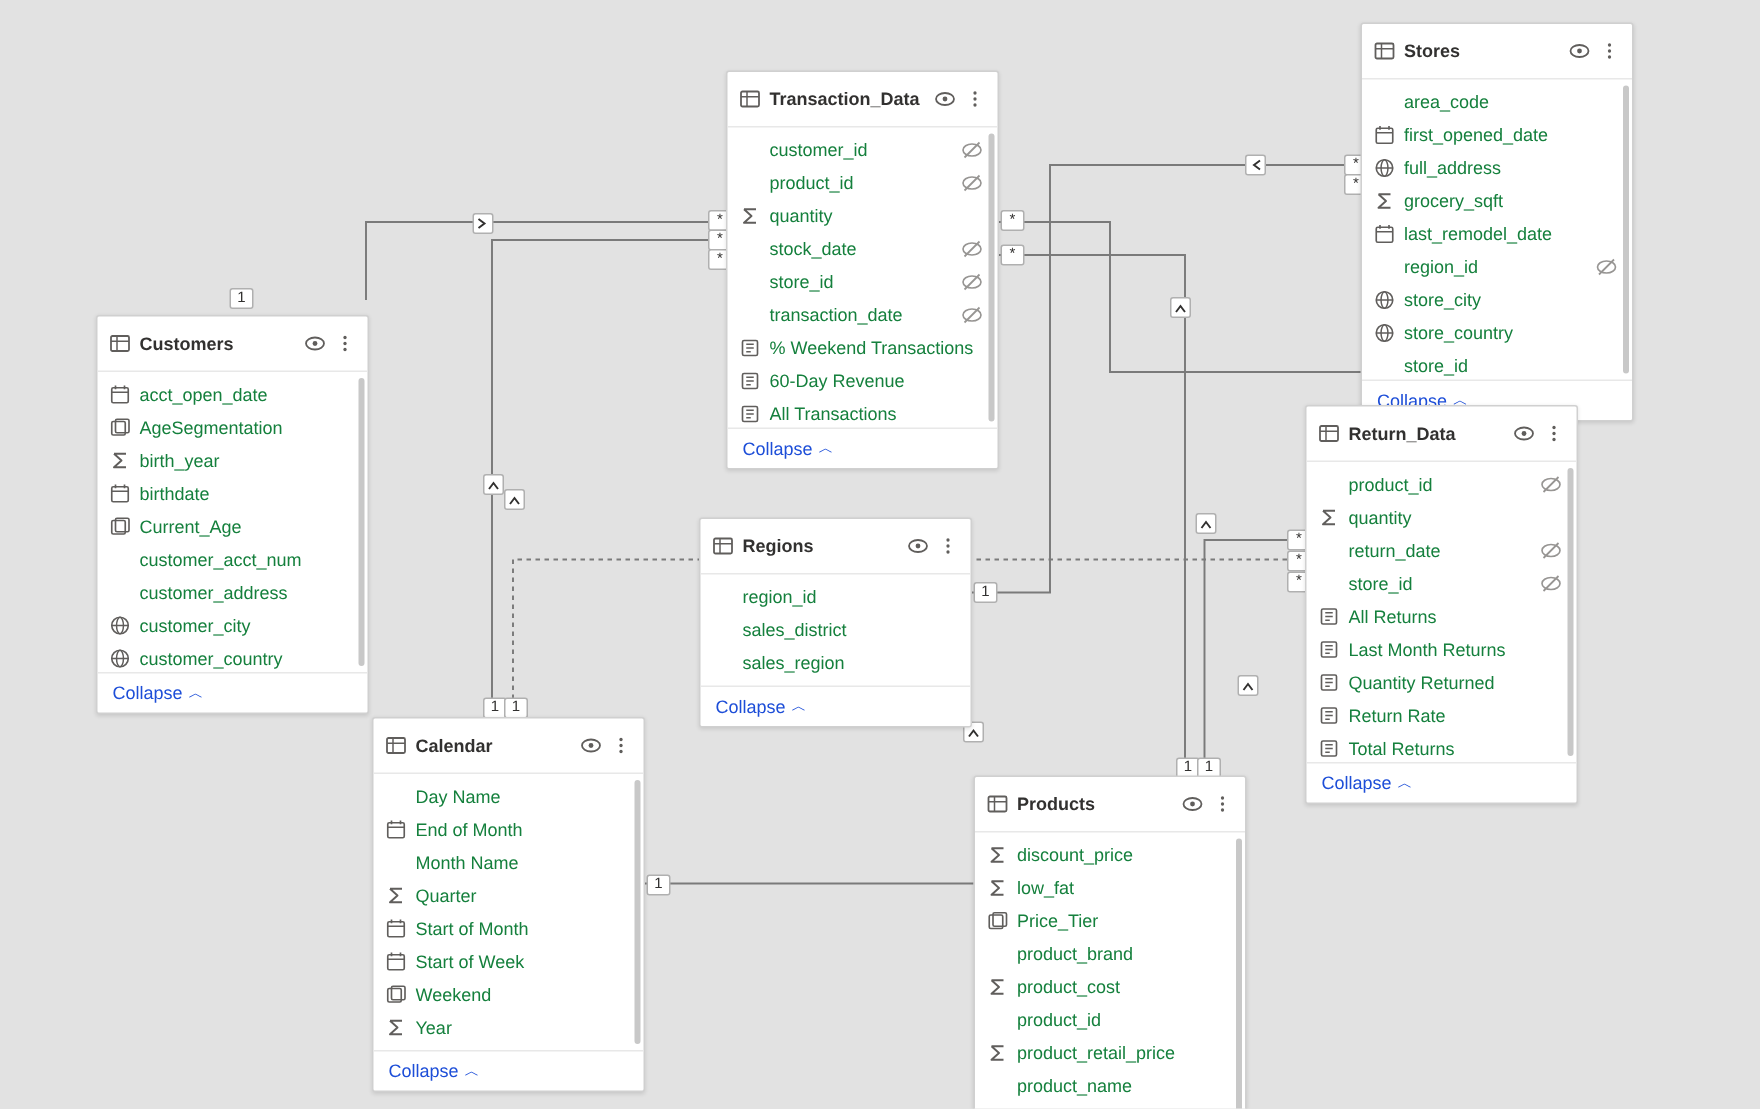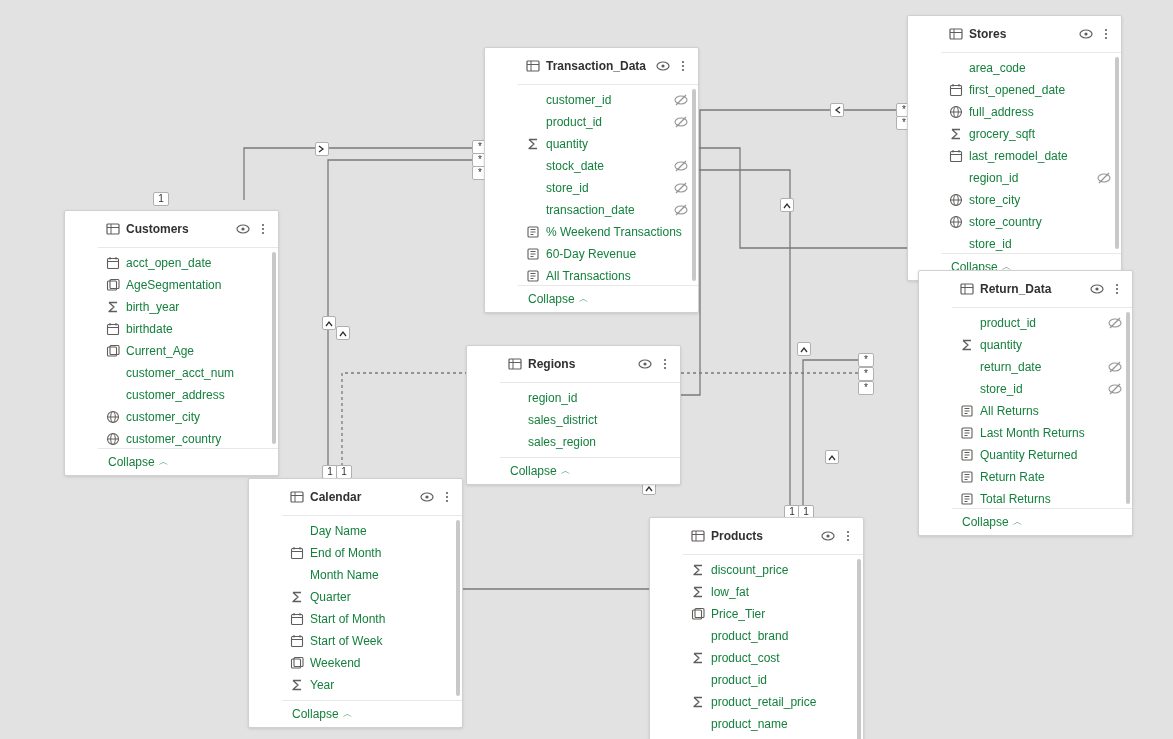--- a/index.html
+++ b/index.html
@@ -22,21 +22,20 @@
     pointer-events: none;
   }
   .card {
     position: absolute;
     background: #fff;
     border: 1px solid #d0d0d0;
     border-radius: 2px;
     box-shadow: 0 1px 3px rgba(0,0,0,0.12);
     display: flex;
     flex-direction: column;
-    padding-left: 33px;
   }
   .card-header {
     display: flex;
     align-items: center;
     padding: 6px 8px;
     border-bottom: 1px solid #e8e8e8;
     gap: 6px;
     min-height: 24px;
   }
   .card-title {
@@ -90,21 +89,21 @@
     width: 14px; height: 14px;
     color: #979593;
     display: inline-flex; align-items: center; justify-content: center;
   }
   .field-icon.blank { visibility: hidden; }
   .card-footer {
     border-top: 1px solid #e8e8e8;
     padding: 6px 10px;
   }
   .collapse-link {
-    color: #15803d;
+    color: #1d4ed8;
     font-size: 12px;
     cursor: pointer;
     display: inline-flex;
     align-items: center;
     gap: 4px;
   }
   .collapse-link .chev {
     font-size: 10px;
   }
   
@@ -588,21 +587,21 @@
             </span>
             <span class="label">sales_region</span>
           </div>
         </div>
       </div>
       <div class="card-footer"><span class="collapse-link">
           <span>Collapse</span>
           <span class="chev">︿</span>
         </span></div>
     </div>
-    <div class="card" style="left: 870px; top: 270px; width: 180px; margin-left: 48px;">
+    <div class="card" style="left: 870px; top: 270px; width: 180px;">
       <div class="card-header">
         <span class="hdr-icon">
           <svg width="14" height="14" viewBox="0 0 14 14">
             <use href="#ic-table"></use>
           </svg>
         </span>
         <span class="card-title">Return_Data</span>
         <span class="hdr-icon">
           <svg width="14" height="14" viewBox="0 0 14 14">
             <use href="#ic-eye"></use>

